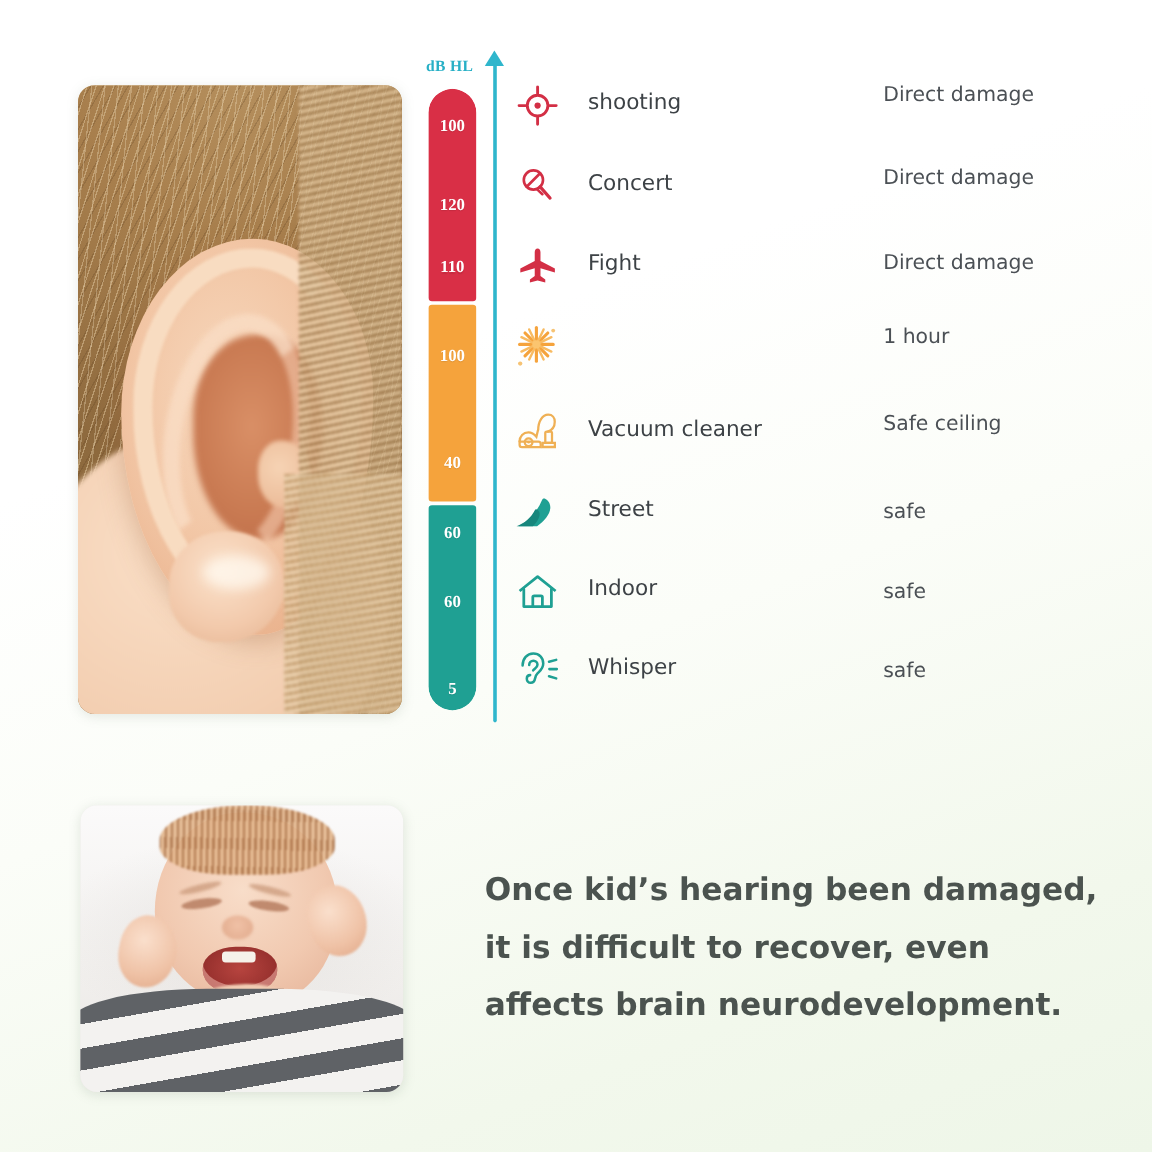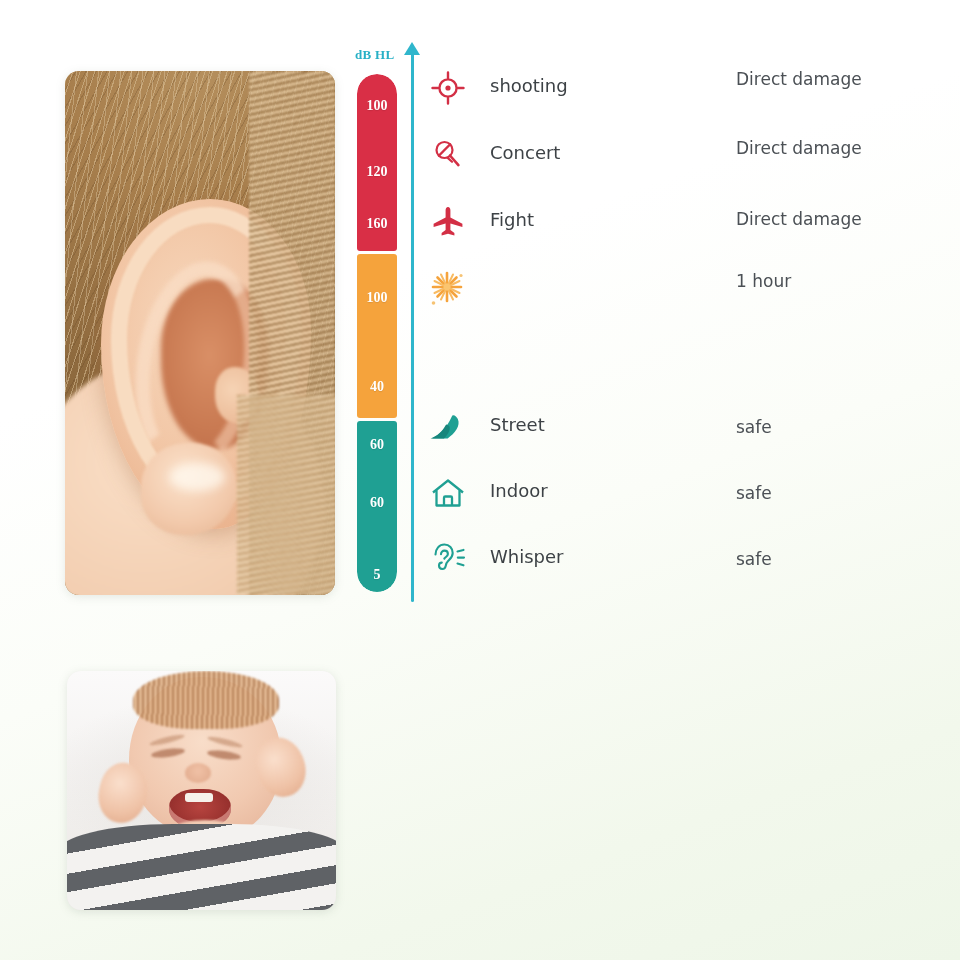--- a/index.html
+++ b/index.html
@@ -364,21 +364,21 @@
   <div class="scale-wrap">
     <div class="db-label">dB HL</div>
 
     <div class="scale-bar">
       <div class="seg seg-red"></div>
       <div class="seg seg-orange"></div>
       <div class="seg seg-teal"></div>
 
       <div class="tick" style="top:24px">100</div>
       <div class="tick" style="top:90px">120</div>
-      <div class="tick" style="top:142px">160</div>
+      <div class="tick" style="top:142px">110</div>
       <div class="tick" style="top:216px">100</div>
       <div class="tick" style="top:305px">40</div>
       <div class="tick" style="top:363px">60</div>
       <div class="tick" style="top:421px">60</div>
       <div class="tick" style="top:493px">5</div>
     </div>
 
     <div class="axis-arrow"></div>
     <div class="axis"></div>
   </div>
@@ -444,20 +444,35 @@
               <path d="M19 19 25 31.5"></path>
           </g>
           <circle cx="19" cy="19" r="3.4" fill="#fbc56f"></circle>
           <circle cx="33" cy="7.5" r="1.6" fill="#f6c374"></circle>
           <circle cx="5.5" cy="35" r="1.8" fill="#f6c374"></circle>
         </svg>
       </span>
       <span class="effect-label" style="top:5px">1 hour</span>
     </div>
 
+    <div class="row" style="top:278px">
+      <span class="icon">
+        <svg width="38" height="38" viewBox="0 0 38 38" fill="none" stroke="#efb055" stroke-width="1.9">
+          <path d="M4 27c0-4.4 3.1-7.6 7.3-7.6 3.3 0 5.1 1.6 6.7 3.6l1.3-5.5" stroke-linecap="round"></path>
+          <path d="M4 27h15.6c1.3 0 2 .7 2 2v2.6H6c-1.1 0-2-.9-2-2V27z"></path>
+          <circle cx="11.5" cy="27.5" r="3.2"></circle>
+          <circle cx="11.5" cy="27.5" r="1.1" fill="#efb055" stroke="none"></circle>
+          <path d="M19.5 17.4c0-7.4 3.5-12.8 8.4-12.8 3.4 0 5.4 2.6 5.4 5.8 0 4.3-2.8 7.2-5.8 8.3" stroke-linecap="round"></path>
+          <rect x="25.4" y="18.7" width="5.6" height="9.4" rx="1.2"></rect>
+          <path d="M23.2 28.1h10.2v3.4H23.2z"></path>
+        </svg>
+      </span>
+      <span class="src-label">Vacuum cleaner</span>
+      <span class="effect-label" style="top:5px">Safe ceiling</span>
+    </div>
 
     <div class="row" style="top:345px">
       <span class="icon">
         <svg width="38" height="34" viewBox="0 0 38 34" fill="#1fa093">
           <path d="M3 28.5C10 25 18 18 22.8 6.5c1.2-2.9 5 .3 6 2.6C31.8 15.6 26 23.4 18.6 28.5H3z"></path>
           <path d="M1.5 28.5C8 26.2 13.5 21.5 16.8 15c.7-1.4 3 .2 3.6 1.6 1.3 3.2-1.4 8.1-5.4 11.9H1.5z" fill="#17867c"></path>
         </svg>
       </span>
       <span class="src-label">Street</span>
       <span class="effect-label" style="top:12px">safe</span>
@@ -499,14 +514,19 @@
     <div class="eye-r"></div>
     <div class="nose"></div>
     <div class="mouth"></div>
     <div class="tooth"></div>
     <div class="hand-l"></div>
     <div class="hand-r"></div>
     <div class="neck"></div>
     <div class="shirt"></div>
   </div>
 
+  <div class="caption">
+    <span class="line">Once kid’s hearing been damaged,</span>
+    <span class="line">it is difficult to recover, even</span>
+    <span class="line">affects brain neurodevelopment.</span>
+  </div>
 
 </div>
 
 </body></html>

